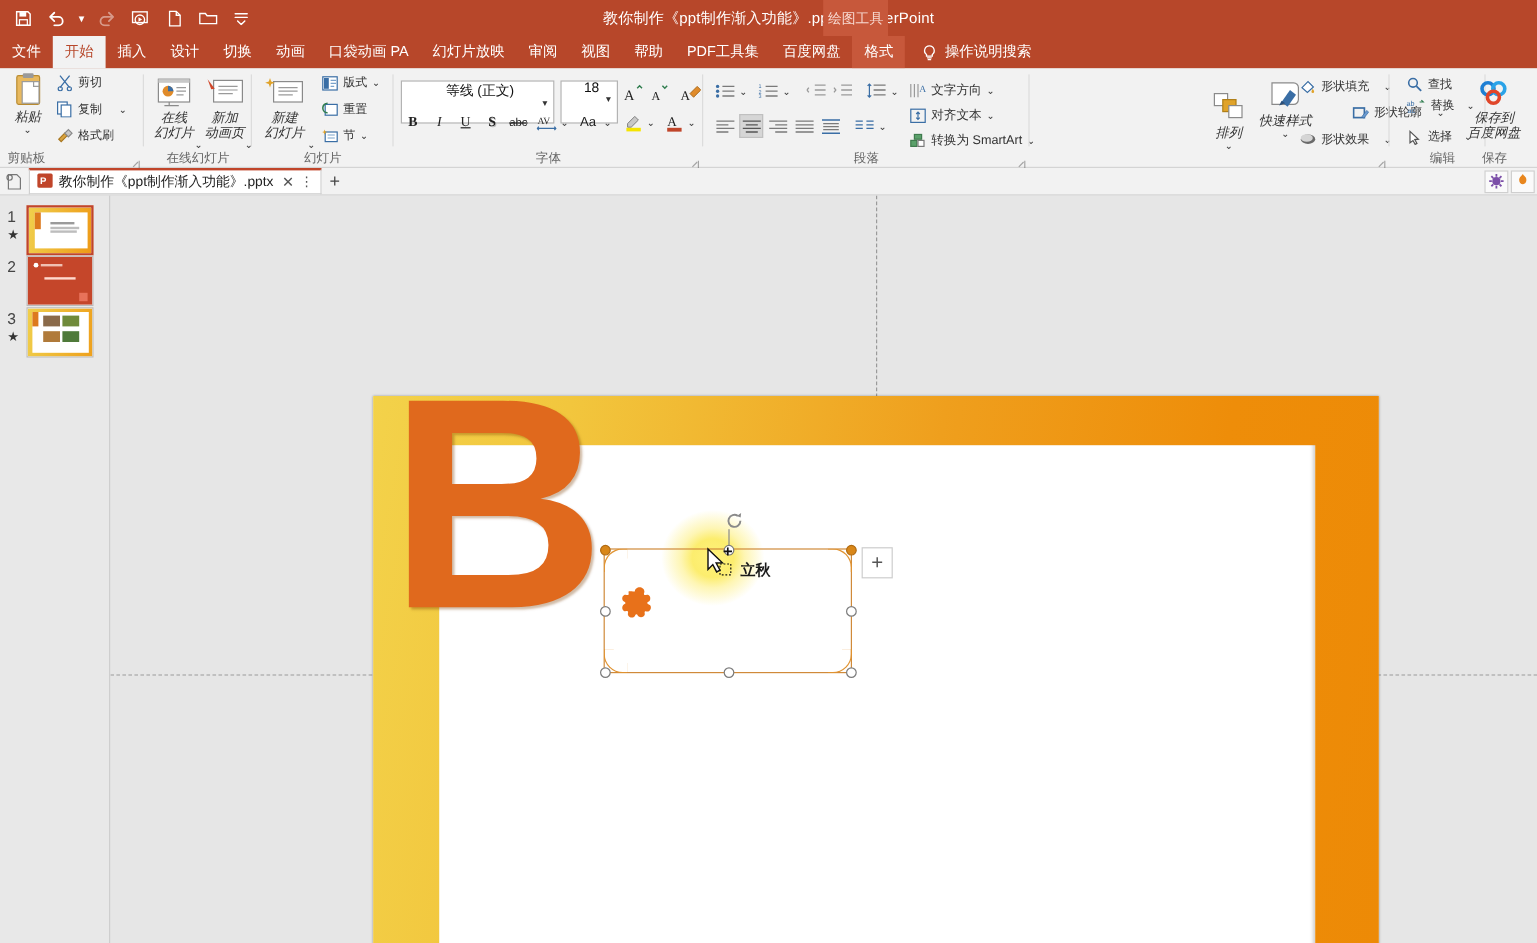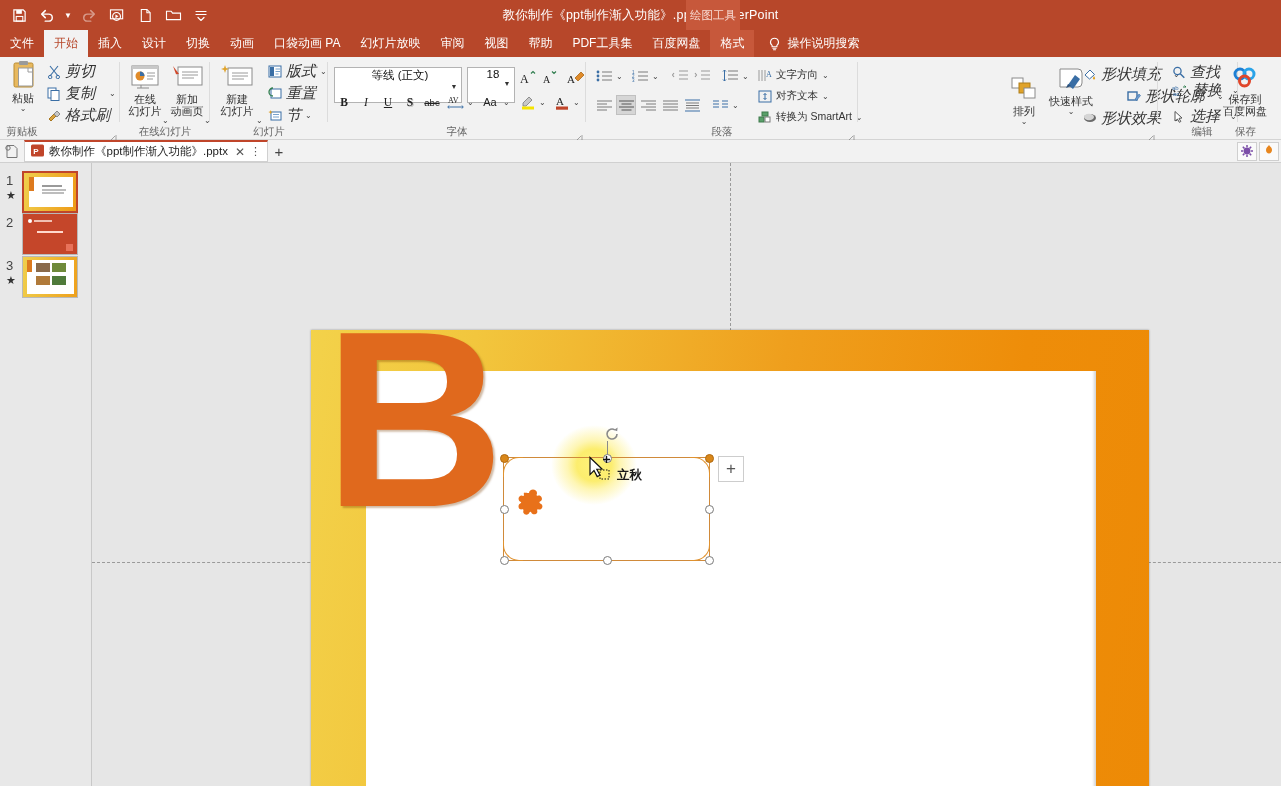--- a/index.html
+++ b/index.html
@@ -56,26 +56,26 @@
   }
   .group{ position:absolute; top:0; height:83px; }
   .group .gname{
     position:absolute; bottom:1px; left:0; width:100%; text-align:center;
     font-size:10.5px; color:#666;
   }
   .group .gsep{
     position:absolute; right:0; top:5px; bottom:18px; width:1px; background:#dcdcdc;
   }
   .dlg{ position:absolute; right:3px; bottom:2px; width:9px; height:9px; opacity:.55;}
-  .lbl{ font-size:15px; color:#333; white-space:nowrap;font-style:italic;}
+  .lbl{ font-size:10px; color:#333; white-space:nowrap;}
   .lblsm{ font-size:10.5px; color:#333; white-space:nowrap;}
   .cv{ font-size:8px; color:#444; }
 
   .bigbtn{ position:absolute; display:flex; flex-direction:column; align-items:center;
-    width:46px; cursor:default;}
+    width:46px; cursor:default;font-style:italic;}
   .bigbtn .ic{ height:30px; display:flex; align-items:flex-end; justify-content:center;}
   .bigbtn .t{ font-size:11px; color:#333; text-align:center; line-height:12px; margin-top:2px;}
   .smbtn{ position:absolute; display:flex; align-items:center; gap:4px; cursor:default;}
 
   
   .combo{
     position:absolute; background:#fff; border:1px solid #b3b3b3; height:36px;
     display:flex; align-items:center; font-size:11.5px; color:#111; padding-left:4px;flex-direction:column;
   }
   .combo .arw{ margin-left:auto; width:14px; text-align:center; font-size:7px; color:#333;}

